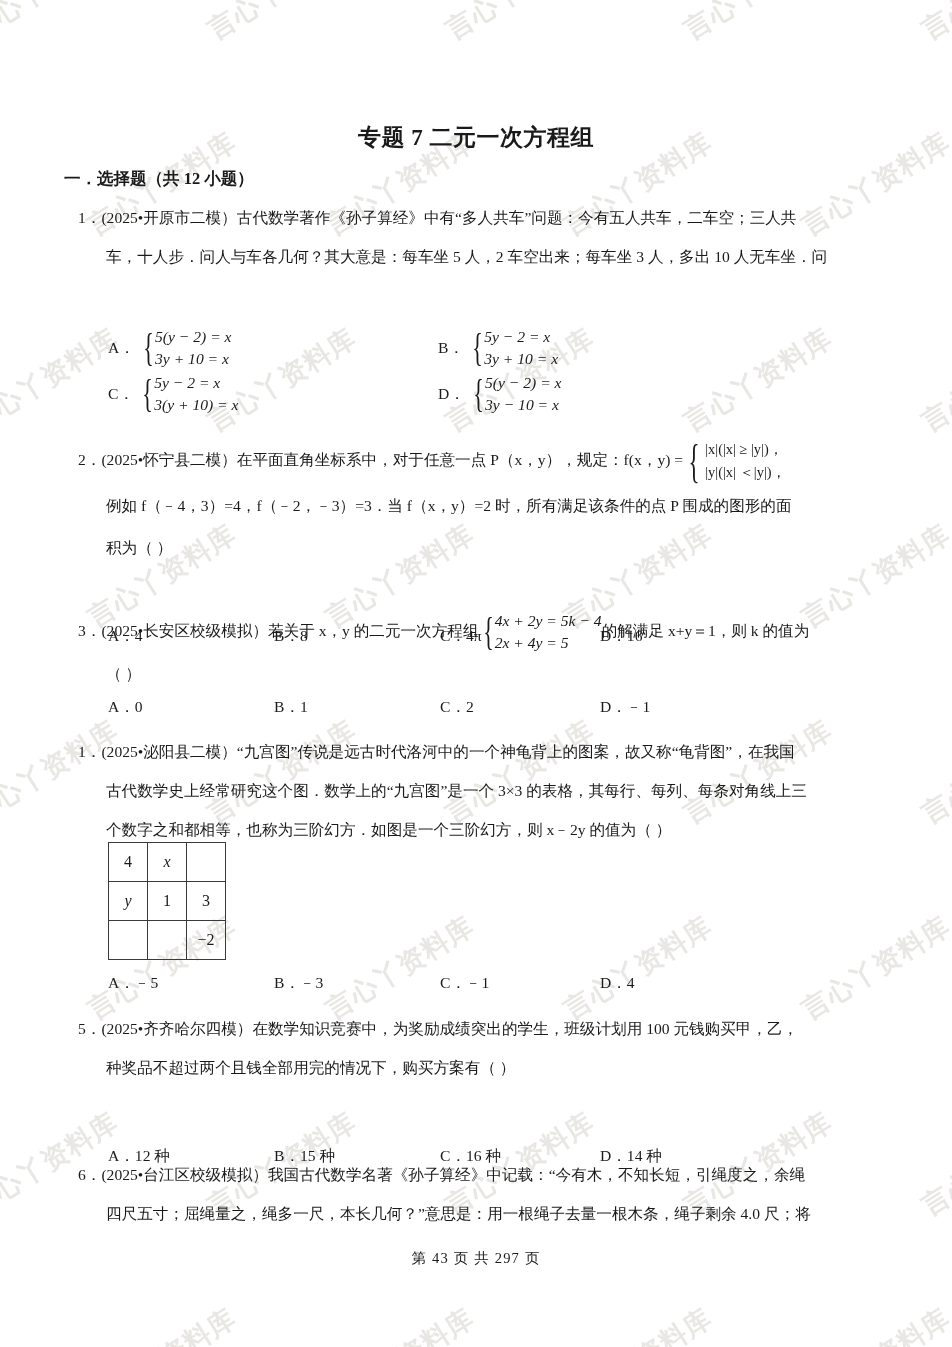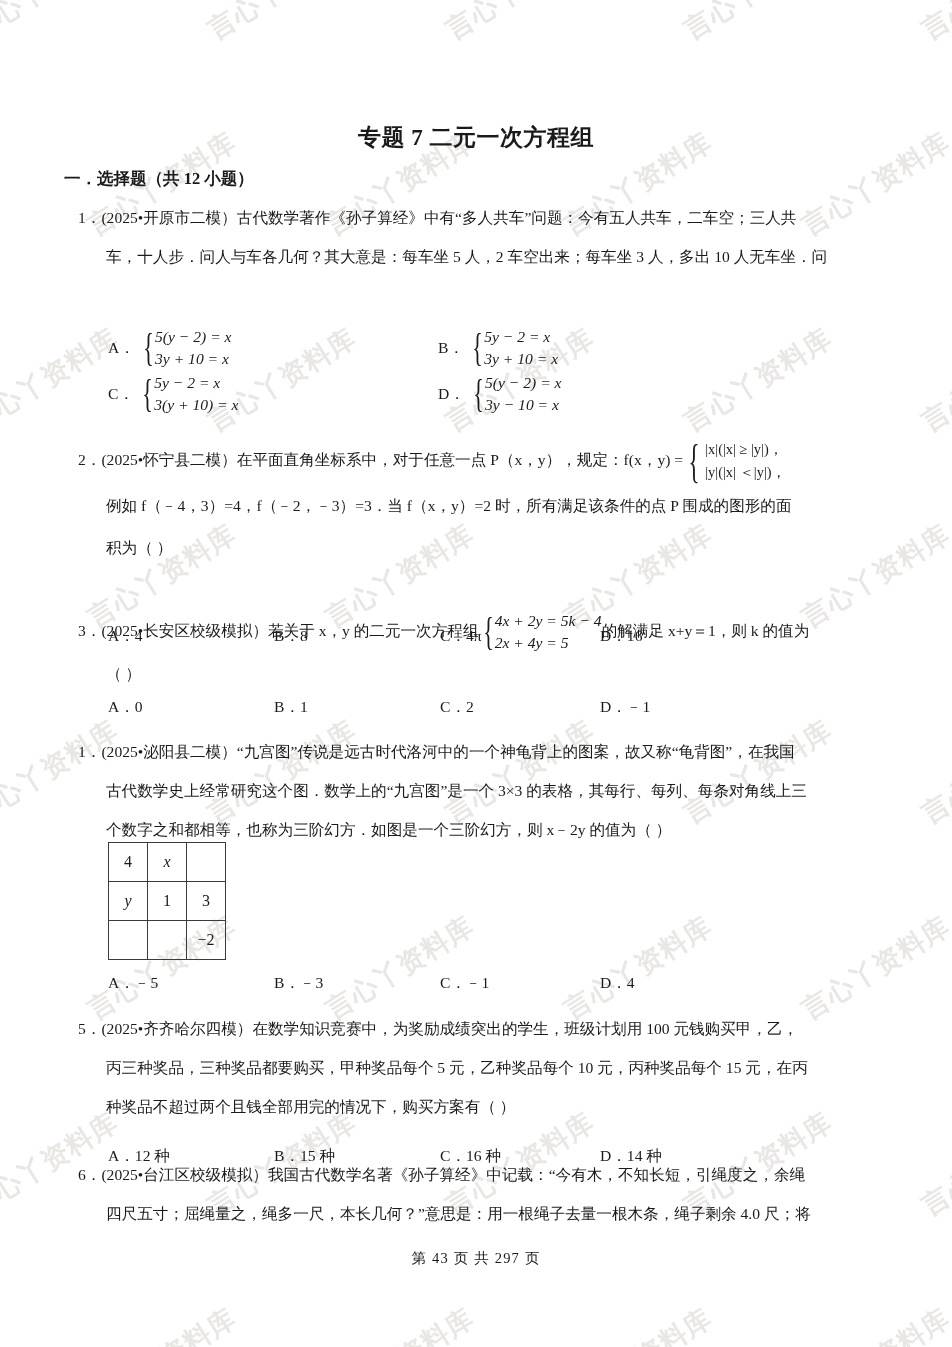--- a/index.html
+++ b/index.html
@@ -349,21 +349,20 @@
 
   <div class="opts" style="top:973px;">
     <div class="opt opt-a">A．﹣5</div>
     <div class="opt opt-b">B．﹣3</div>
     <div class="opt opt-c">C．﹣1</div>
     <div class="opt opt-d">D．4</div>
   </div>
 
   <div class="qblock" style="top:1009px;">
     <div class="qline">5．(2025•齐齐哈尔四模）在数学知识竞赛中，为奖励成绩突出的学生，班级计划用 100 元钱购买甲，乙，</div>
-    <div class="qline indent">丙三种奖品，三种奖品都要购买，甲种奖品每个 5 元，乙种奖品每个 10 元，丙种奖品每个 15 元，在丙</div>
     <div class="qline indent">种奖品不超过两个且钱全部用完的情况下，购买方案有（       ）</div>
   </div>
 
   <div class="opts" style="top:1146px;">
     <div class="opt opt-a">A．12 种</div>
     <div class="opt opt-b">B．15 种</div>
     <div class="opt opt-c">C．16 种</div>
     <div class="opt opt-d">D．14 种</div>
   </div>
 

